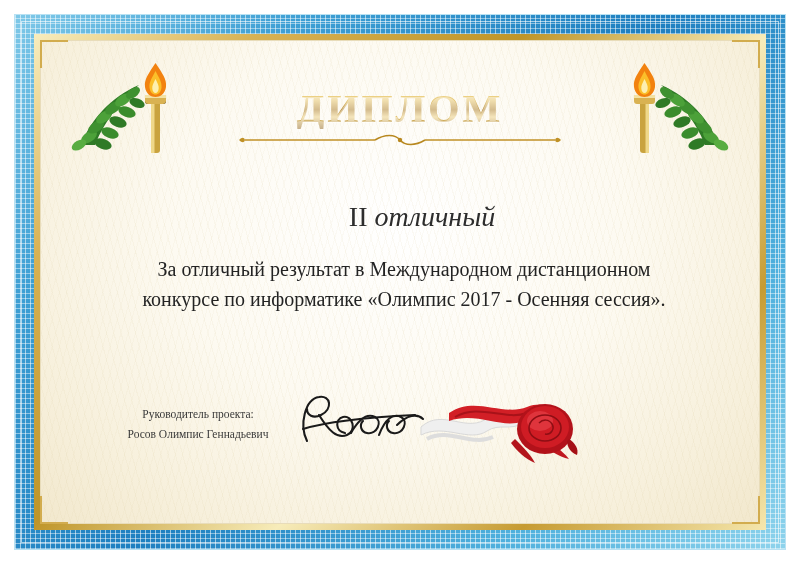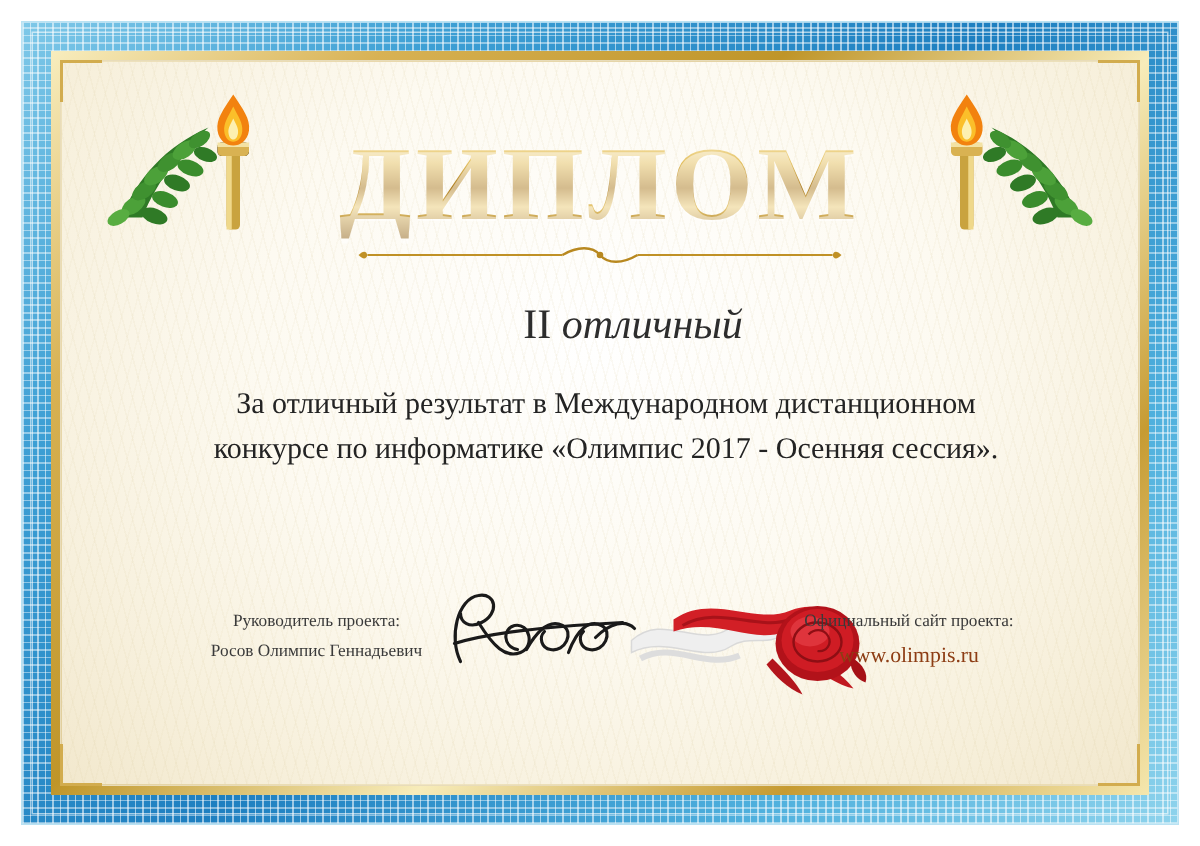--- a/index.html
+++ b/index.html
@@ -127,21 +127,21 @@
   .torch.left  { left: 22px; }
   .torch.right { right: 22px; }
 
   .title-wrap {
     position: absolute;
     top: 48px;
     left: 0; right: 0;
   }
   .title {
     font-family: "Liberation Serif", serif;
-    font-size: 70px;
+    font-size: 40px;
     letter-spacing: 3px;
     font-weight: bold;
     line-height: 1;
     background: linear-gradient(180deg, #fdf3cf 0%, #e3bf5e 28%, #a9781c 52%, #e9ca76 70%, #8d5f12 100%);
     -webkit-background-clip: text;
     background-clip: text;
     color: transparent;
     -webkit-text-fill-color: transparent;
     text-shadow: 0 1px 0 rgba(255,255,255,0.5);
   }
@@ -191,21 +191,21 @@
 
   .footer {
     position: absolute;
     bottom: 52px;
     left: 48px;
     right: 48px;
     height: 70px;
   }
   .foot-left {
     position: absolute;
-    left: 17px;
+    left: 4px;
     top: 4px;
     width: 210px;
     text-align: center;
     font-size: 11.5px;
     color: #3a3a3a;
     line-height: 1.7;
   }
   .foot-right {
     position: absolute;
     right: 0;
@@ -381,24 +381,20 @@
               <ellipse cx="126" cy="42" rx="28" ry="25" fill="#b2121a"></ellipse>
               <ellipse cx="126" cy="40" rx="24" ry="21" fill="#cf1c24"></ellipse>
               <ellipse cx="121" cy="34" rx="13" ry="10" fill="#e8424a" opacity="0.65"></ellipse>
               <ellipse cx="126" cy="41" rx="16" ry="13" fill="none" stroke="#8e0e14" stroke-width="1.6"></ellipse>
               <path d="M120 36 C124 32 130 32 133 37 C136 42 132 48 126 47" fill="none" stroke="#8e0e14" stroke-width="1.5"></path>
               <path d="M150 52 C156 56 160 62 158 68 C152 66 148 60 148 54 Z" fill="#a51016"></path>
             </g>
           </svg>
         </div>
 
-        <div class="foot-right">
-          <div>Официальный сайт проекта:</div>
-          <a class="site" href="#">www.olimpis.ru</a>
-        </div>
 
       </div>
     </div>
   </div>
 
   <div class="corner tl"></div>
   <div class="corner tr"></div>
   <div class="corner bl"></div>
   <div class="corner br"></div>
 

